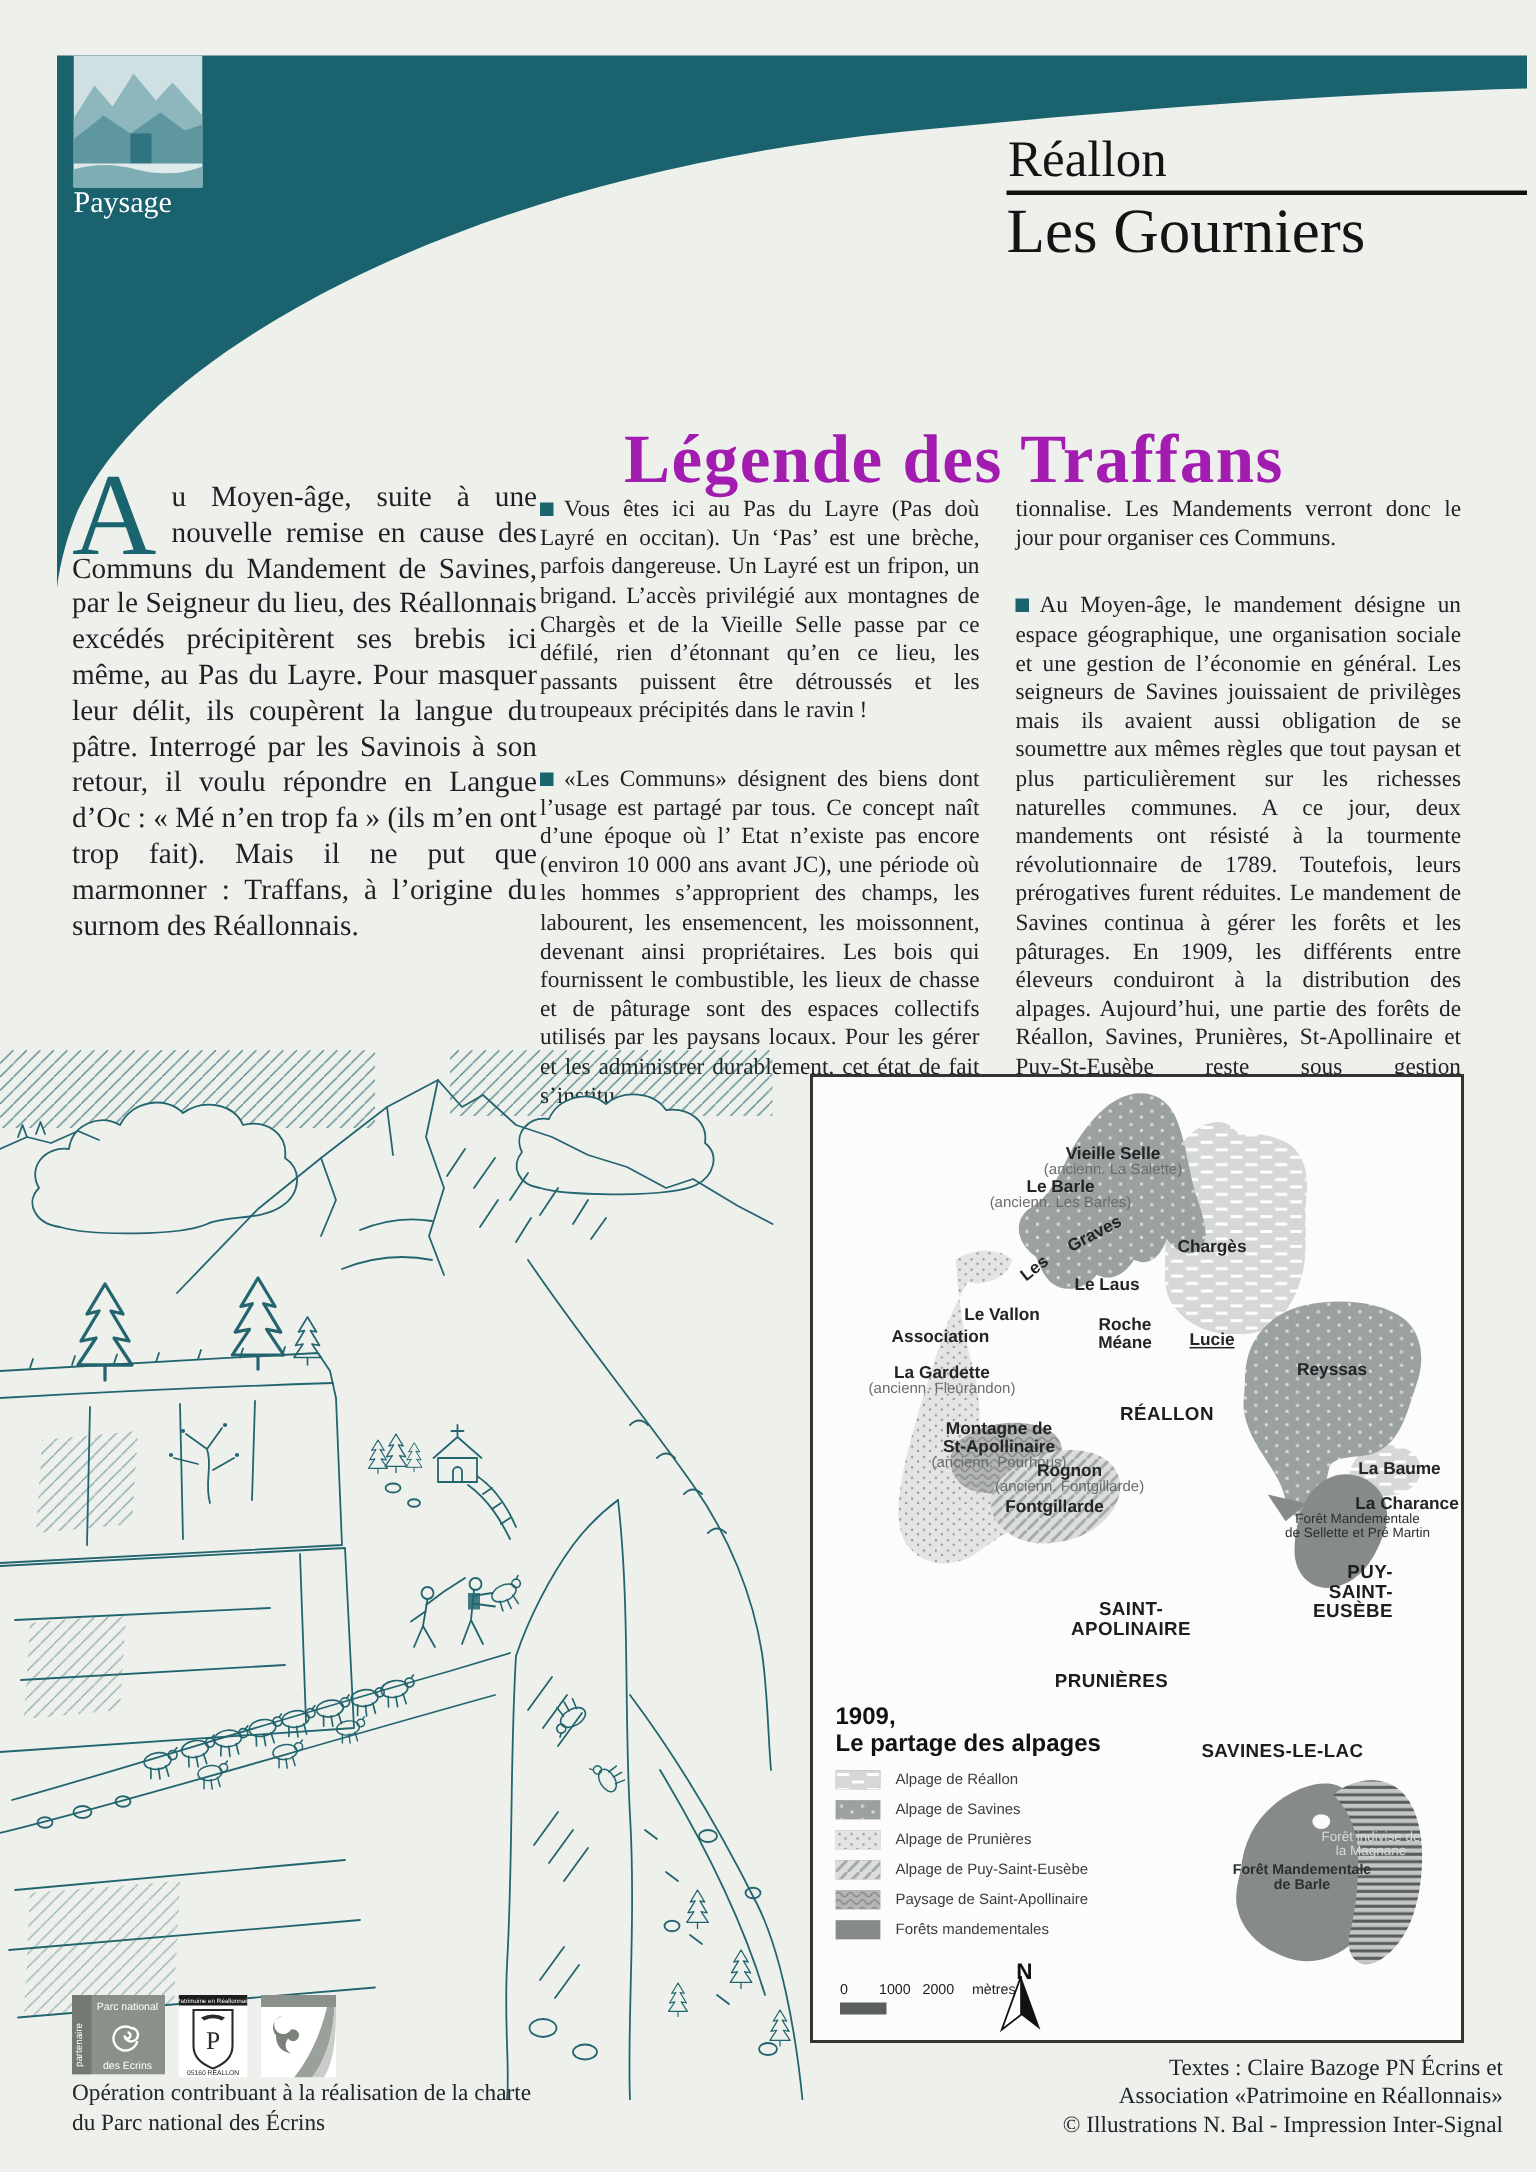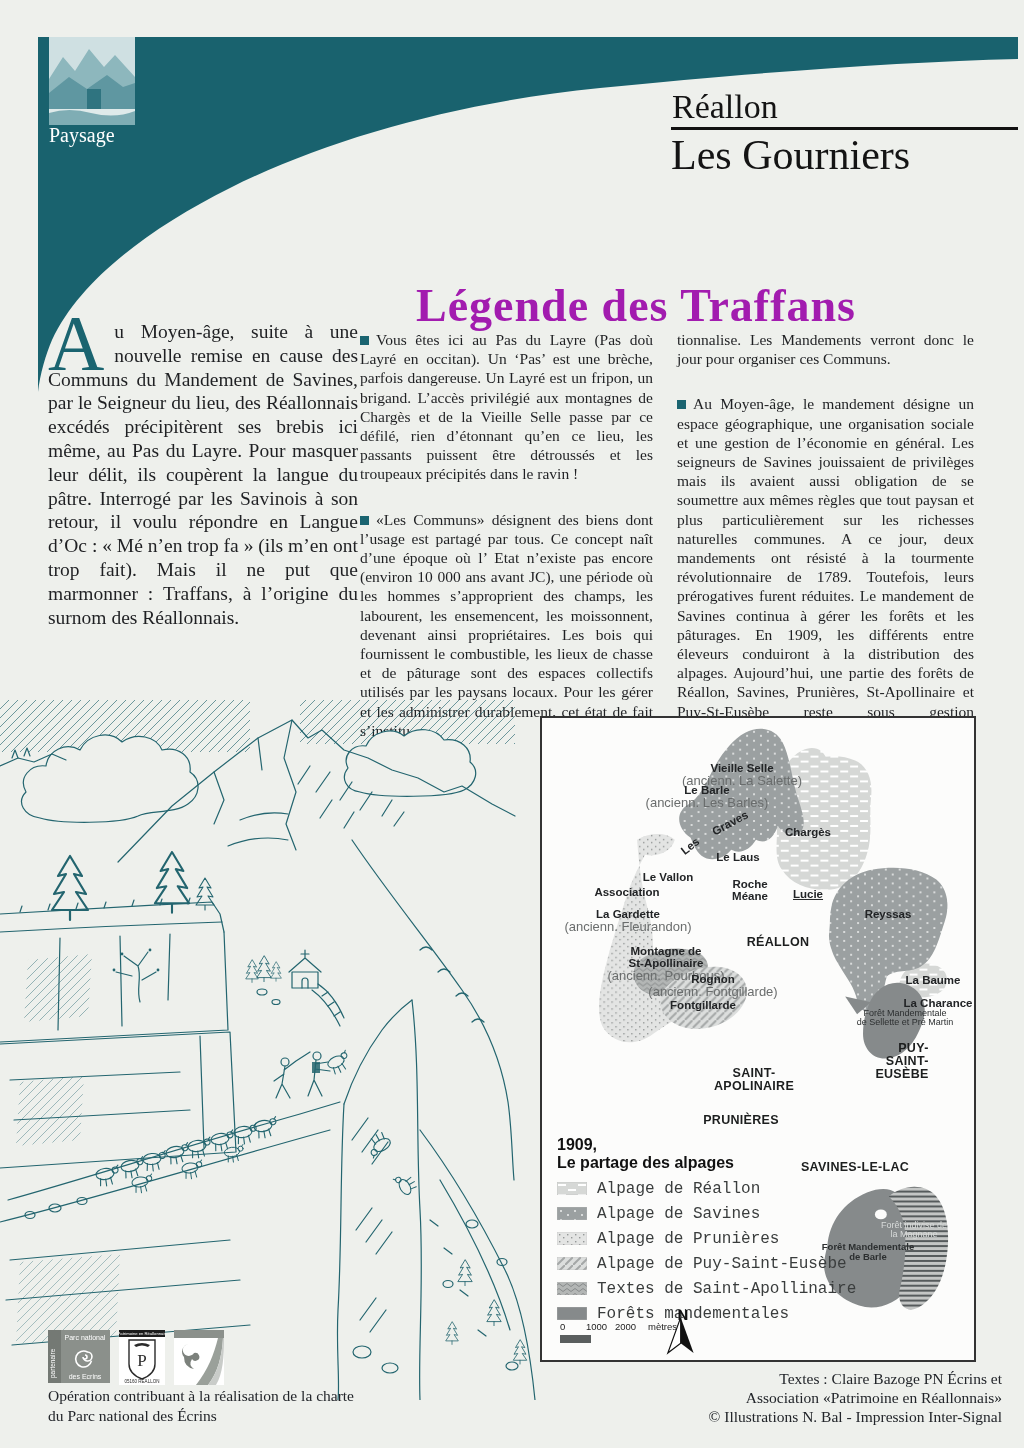--- a/index.html
+++ b/index.html
@@ -25,30 +25,30 @@
            color:#1a6470;font-family:"Liberation Serif","DejaVu Serif",serif;}
   .bullet{display:inline-block;width:9px;height:9px;background:#1a6470;margin-right:7px;}
   
   .sketch{position:absolute;left:0;top:700px;}
   
   .map{position:absolute;left:540px;top:716px;width:436px;height:646px;background:#fcfcfb;
        border:2px solid #333;box-sizing:border-box;font-family:"Liberation Sans","DejaVu Sans",sans-serif;}
   .map svg.blobs{position:absolute;left:0;top:0;}
   .map-label{position:absolute;transform:translate(-50%,-50%);text-align:center;white-space:nowrap;
              font-weight:bold;font-size:11.5px;color:#222426;line-height:1.05;}
-  .map-label .sub{font-weight:normal;font-size:13px;color:#6a6d6d;}
+  .map-label .sub{font-weight:normal;font-size:10px;color:#6a6d6d;}
   .map-label.commune{font-size:12.5px;letter-spacing:.3px;color:#1c1e1e;}
   .map-label.forest-note{font-weight:normal;font-size:9px;color:#2c2f30;}
   .map-label.forest-note.dark{font-weight:bold;font-size:9.5px;}
   .map-label.forest-note.light{color:#d8dbda;font-size:9px;}
   .legend{position:absolute;left:15px;top:418px;}
   .legend-title{font-weight:bold;font-size:16px;color:#111;line-height:1.15;}
   .legend-row{display:flex;align-items:center;margin-top:7px;}
   .legend-row svg{margin-right:10px;}
-  .legend-row .lab{font-size:16px;color:#3a3d3d;font-family:Liberation Mono, monospace;}
+  .legend-row .lab{font-size:10px;color:#3a3d3d;}
   .scalebar{position:absolute;left:18px;top:603px;width:150px;font-size:9.5px;color:#222;}
   .scalebar .nums{position:relative;height:12px;}
   .scalebar .nums span{position:absolute;top:0;}
   .scalebar .bar{width:31px;height:8px;background:#5a5e5e;margin-top:2px;}
   .north{position:absolute;left:122px;top:588px;text-align:center;width:38px;}
   .north .n{font-weight:bold;font-size:15px;color:#111;}
   
   .logos{position:absolute;left:48px;top:1330px;display:flex;gap:9px;align-items:flex-start;}
   .caption{position:absolute;left:48px;top:1386px;font-size:15.5px;line-height:1.28;color:#22252a;}
   .credits{position:absolute;right:22px;top:1370px;text-align:right;font-size:15.5px;line-height:1.22;color:#22252a;}
@@ -395,21 +395,21 @@
           <div class="legend-row">
             <svg width="30" height="13">
               <rect width="30" height="13" fill="url(#pat-puy)" stroke="#bbb" stroke-width="0.5"></rect>
             </svg>
             <span class="lab">Alpage de Puy-Saint-Eusèbe</span>
           </div>
           <div class="legend-row">
             <svg width="30" height="13">
               <rect width="30" height="13" fill="url(#pat-stapo)" stroke="#bbb" stroke-width="0.5"></rect>
             </svg>
-            <span class="lab">Textes de Saint-Apollinaire</span>
+            <span class="lab">Paysage de Saint-Apollinaire</span>
           </div>
           <div class="legend-row">
             <svg width="30" height="13">
               <rect width="30" height="13" fill="#868a8b" stroke="#bbb" stroke-width="0.5"></rect>
             </svg>
             <span class="lab">Forêts mandementales</span>
           </div>
         </div>
     </div>
 

